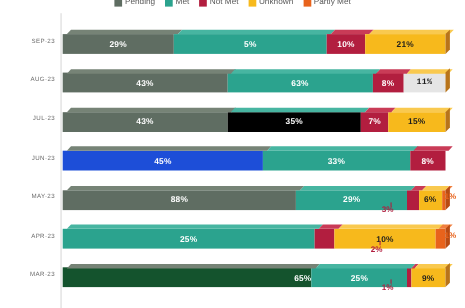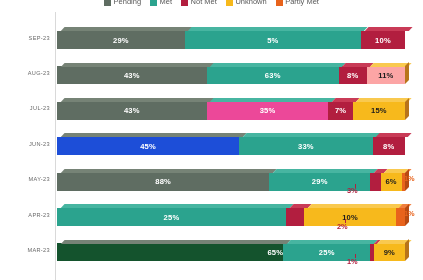--- a/index.html
+++ b/index.html
@@ -203,56 +203,61 @@
                 <span class="seg-label">29%</span>
               </div>
               <div class="seg" style="flex: 40 0 0px; background: rgb(43, 163, 142);">
                 <span class="top-face" style="background: rgb(71, 181, 161);"></span>
                 <span class="seg-label">5%</span>
               </div>
               <div class="seg" style="flex: 10 0 0px; background: rgb(178, 30, 63);">
                 <span class="top-face" style="background: rgb(201, 59, 87);"></span>
                 <span class="seg-label">10%</span>
               </div>
+              <div class="seg" style="flex: 21 0 0px; background: rgb(247, 185, 28);">
+                <span class="top-face" style="background: rgb(249, 201, 79);"></span>
+                <span class="side-face" style="left: 100%; background: rgb(184, 116, 26);"></span>
+                <span class="seg-label dark">21%</span>
+              </div>
             </div>
           </div>
         </div>
         <div class="row" style="top: 43.4px;">
           <div class="cat-label">AUG-23</div>
           <div class="bar-wrap">
             <div class="bar">
               <div class="seg" style="flex: 43 0 0px; background: rgb(95, 109, 98);">
                 <span class="top-face" style="background: rgb(118, 131, 118);"></span>
                 <span class="seg-label">43%</span>
               </div>
               <div class="seg" style="flex: 38 0 0px; background: rgb(43, 163, 142);">
                 <span class="top-face" style="background: rgb(71, 181, 161);"></span>
                 <span class="seg-label">63%</span>
               </div>
               <div class="seg" style="flex: 8 0 0px; background: rgb(178, 30, 63);">
                 <span class="top-face" style="background: rgb(201, 59, 87);"></span>
                 <span class="seg-label">8%</span>
               </div>
-              <div class="seg" style="flex: 11 0 0px; background: #fca5a5;">
+              <div class="seg" style="flex: 11 0 0px; background: #e5e5e5; font-family: Liberation Mono, monospace;">
                 <span class="top-face" style="background: rgb(249, 201, 79);"></span>
                 <span class="side-face" style="left: 100%; background: rgb(184, 116, 26);"></span>
                 <span class="seg-label dark">11%</span>
               </div>
             </div>
           </div>
         </div>
         <div class="row" style="top: 78.8px;">
           <div class="cat-label">JUL-23</div>
           <div class="bar-wrap">
             <div class="bar">
               <div class="seg" style="flex: 43 0 0px; background: rgb(95, 109, 98);">
                 <span class="top-face" style="background: rgb(118, 131, 118);"></span>
                 <span class="seg-label">43%</span>
               </div>
-              <div class="seg" style="flex: 35 0 0px; background: #ec4899;">
+              <div class="seg" style="flex: 35 0 0px; background: #000000;">
                 <span class="top-face" style="background: rgb(71, 181, 161);"></span>
                 <span class="seg-label">35%</span>
               </div>
               <div class="seg" style="flex: 7 0 0px; background: rgb(178, 30, 63);">
                 <span class="top-face" style="background: rgb(201, 59, 87);"></span>
                 <span class="seg-label">7%</span>
               </div>
               <div class="seg" style="flex: 15 0 0px; background: rgb(247, 185, 28);">
                 <span class="top-face" style="background: rgb(249, 201, 79);"></span>
                 <span class="side-face" style="left: 100%; background: rgb(184, 116, 26);"></span>

